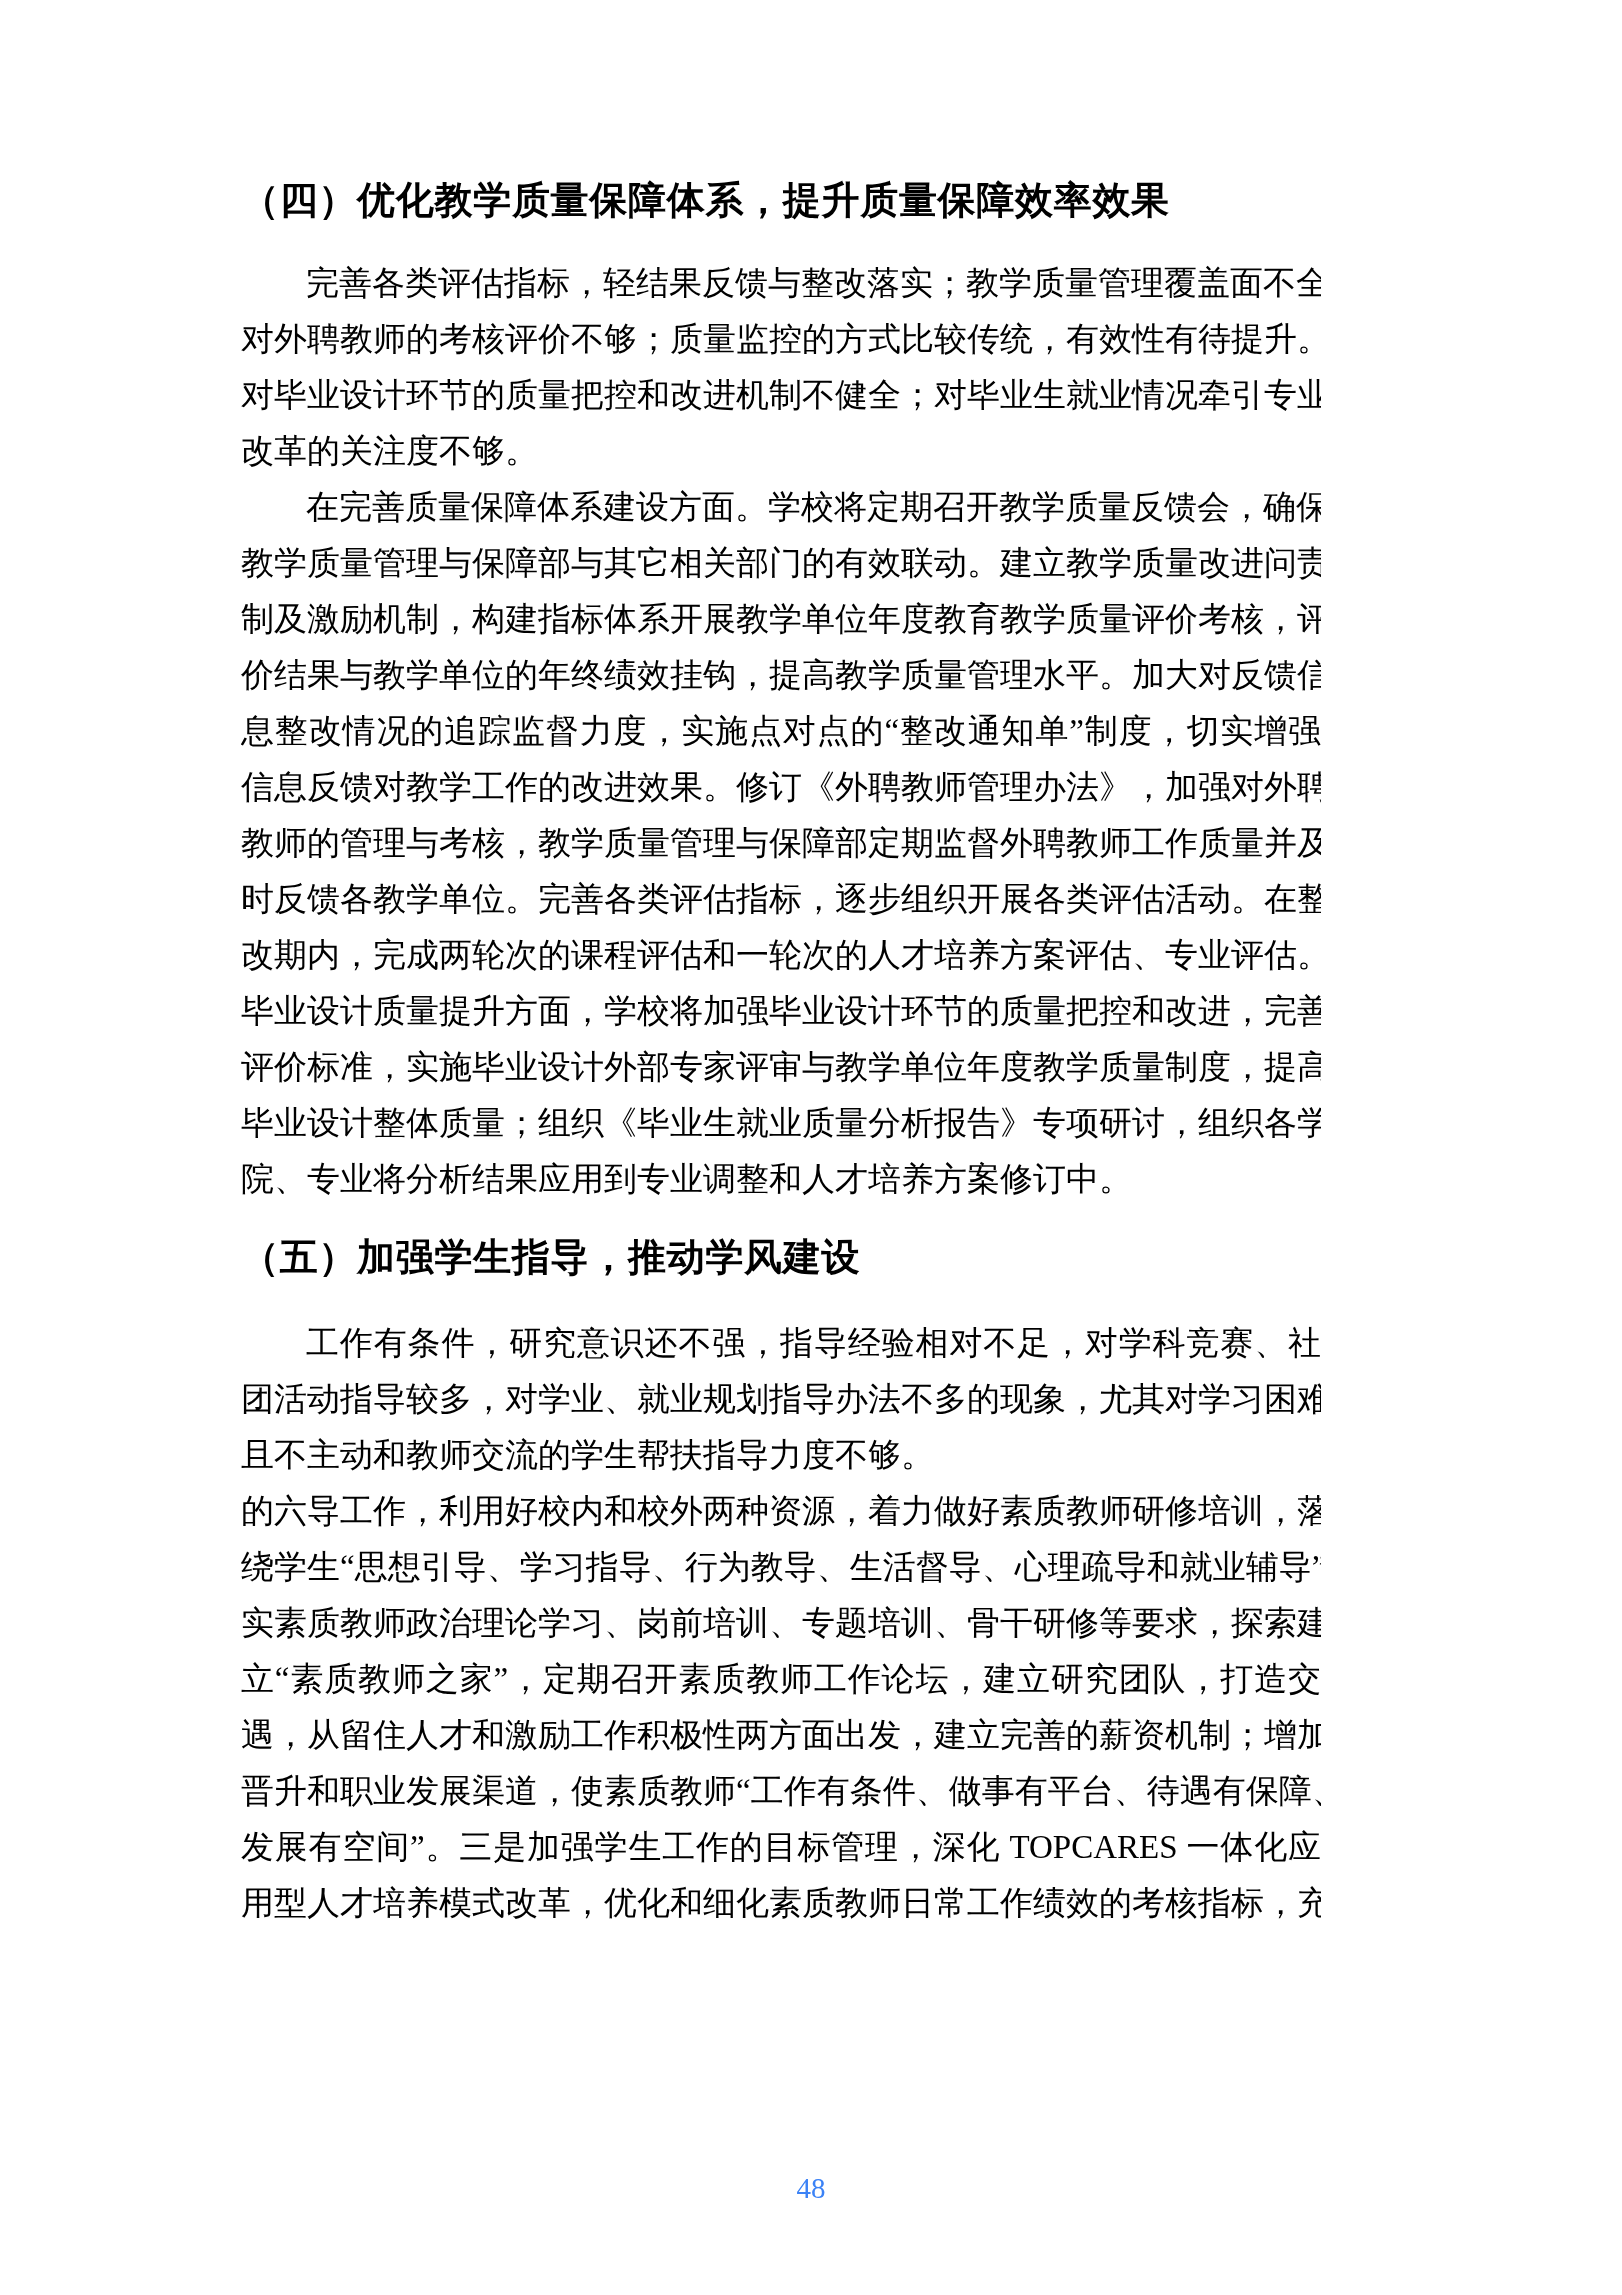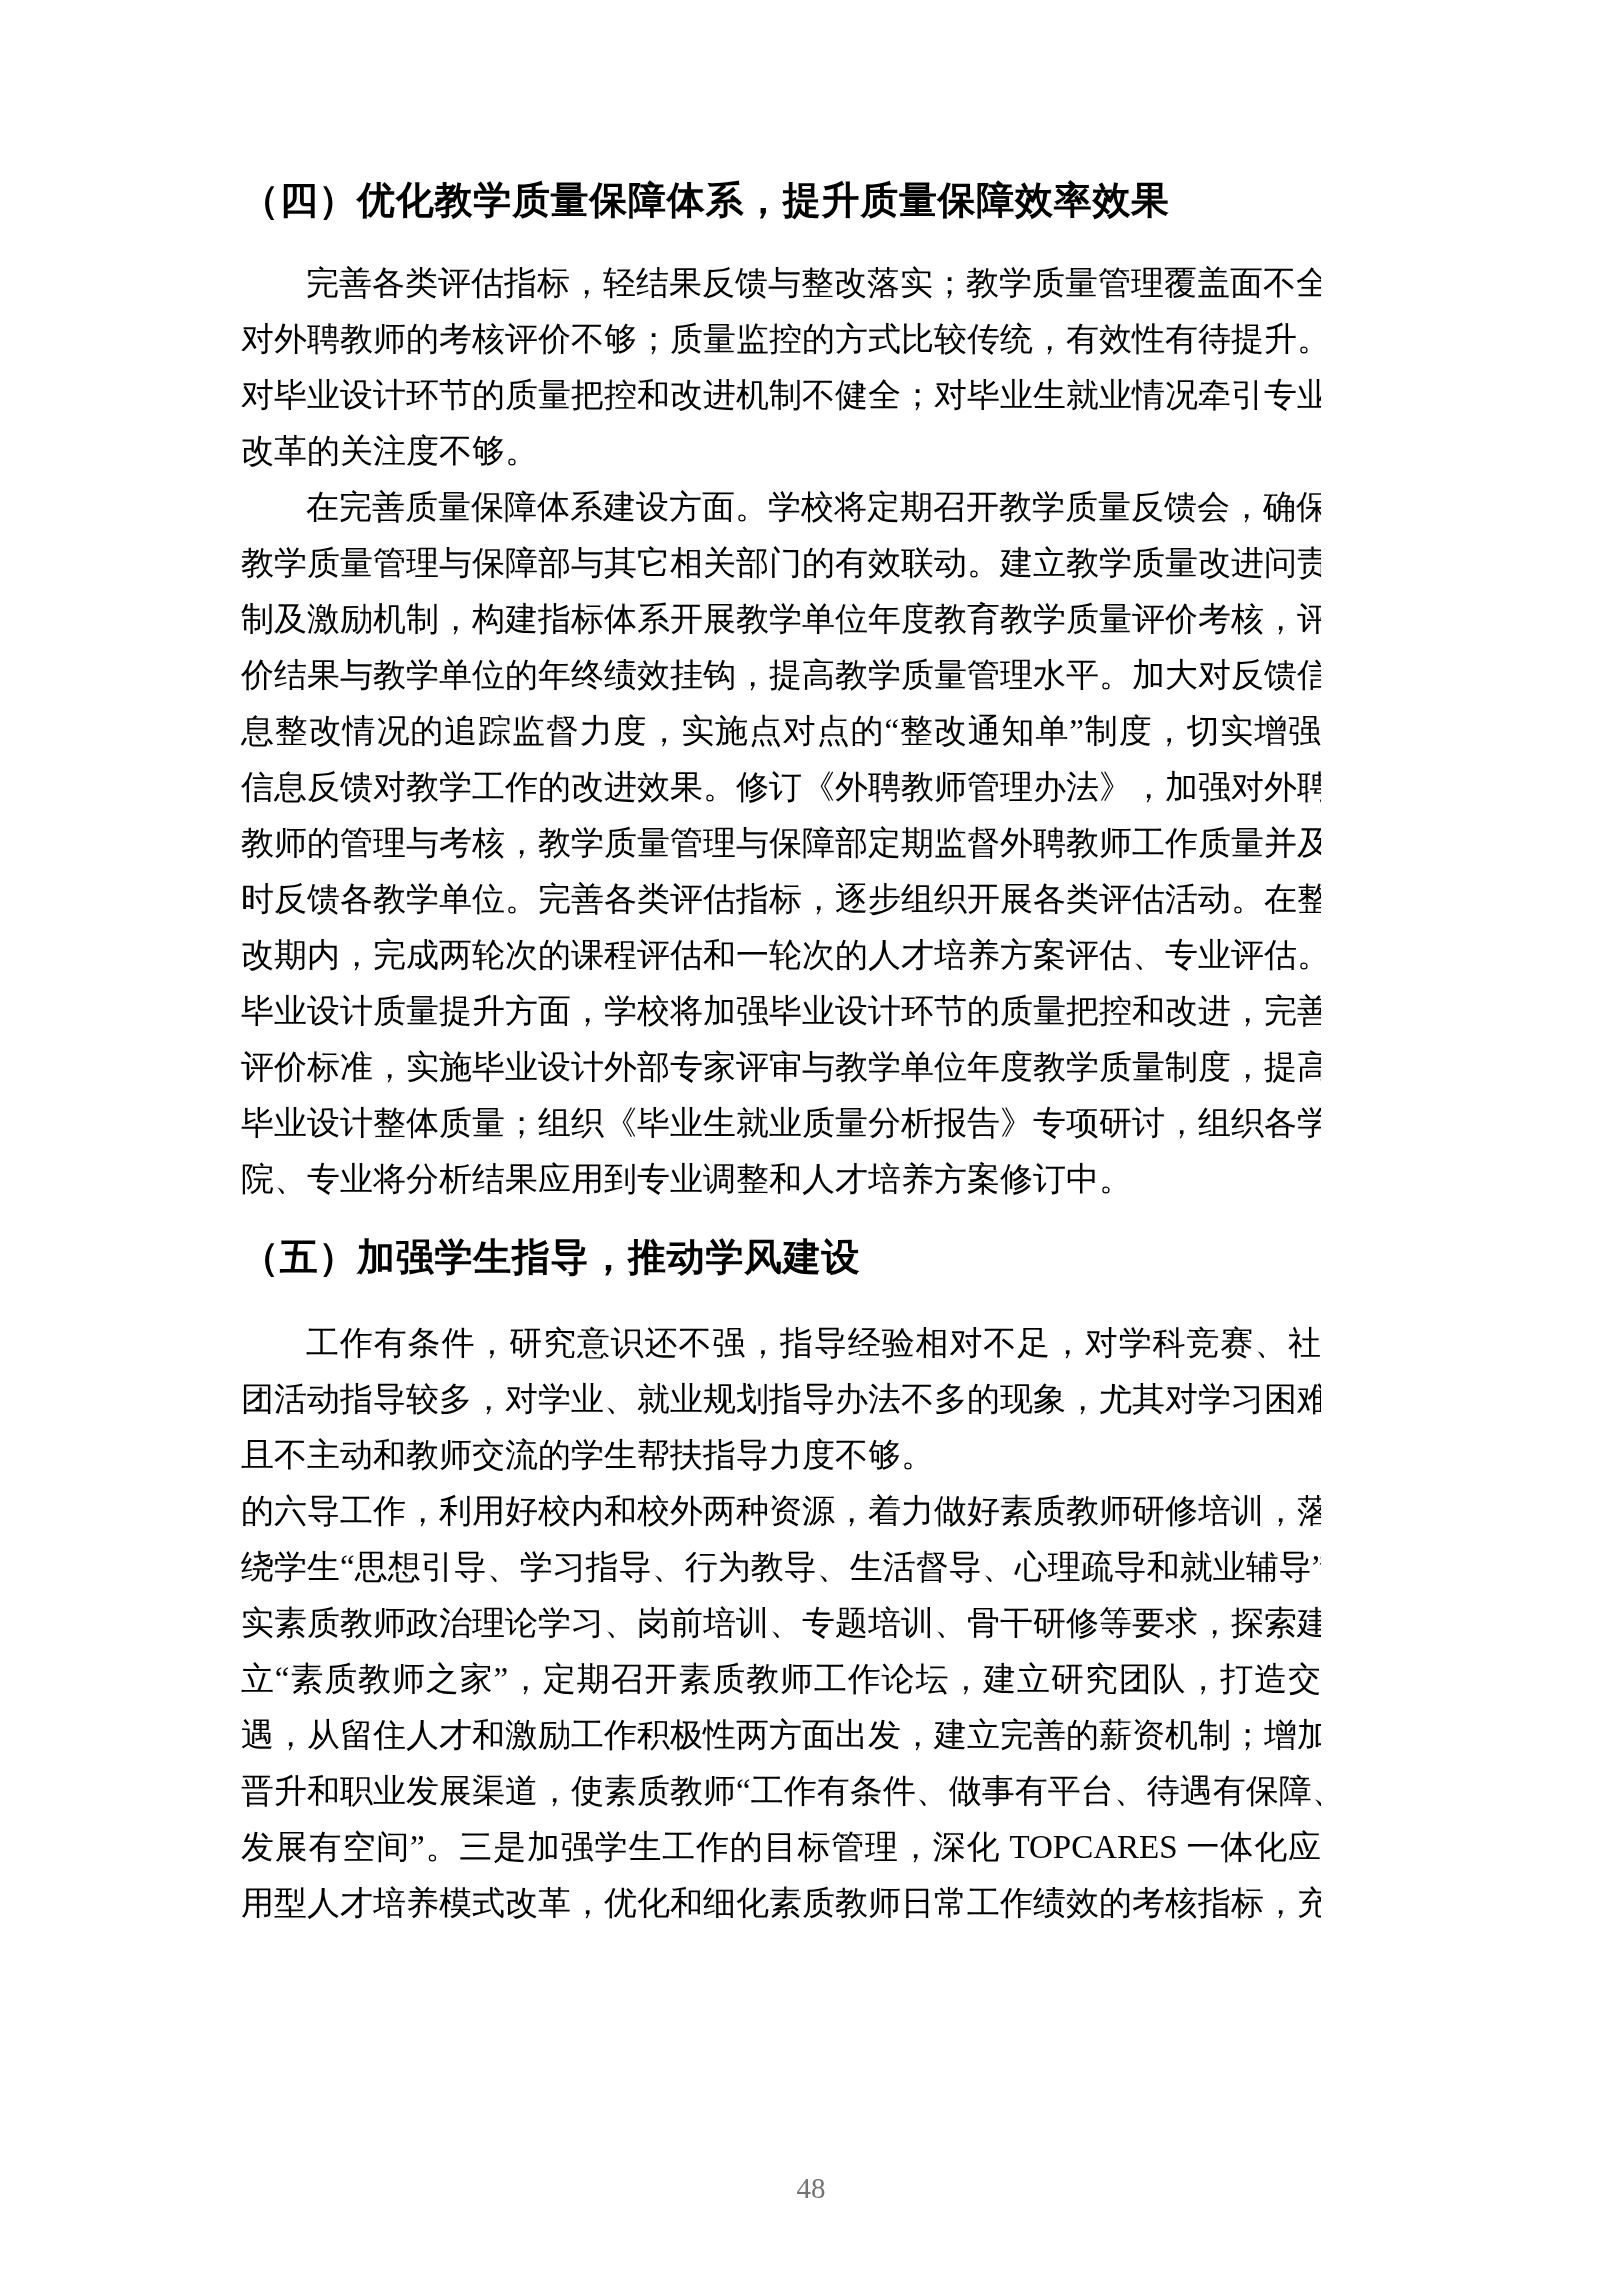--- a/index.html
+++ b/index.html
@@ -47,21 +47,21 @@
   .footer {
     position: absolute;
     left: 0;
     right: 0;
     bottom: 90px;
     text-align: center;
   }
   .page-number {
     font-family: "Liberation Serif", "DejaVu Serif", serif;
     font-size: 29px;
-    color: #737373;
+    color: #3b82f6;
     margin-top: 24px;
   }
 </style>
 </head>
 <body>
 
 <div class="page">
 
   <section>
     <h1 class="section-heading first-heading">（四）优化教学质量保障体系，提升质量保障效率效果</h1>

